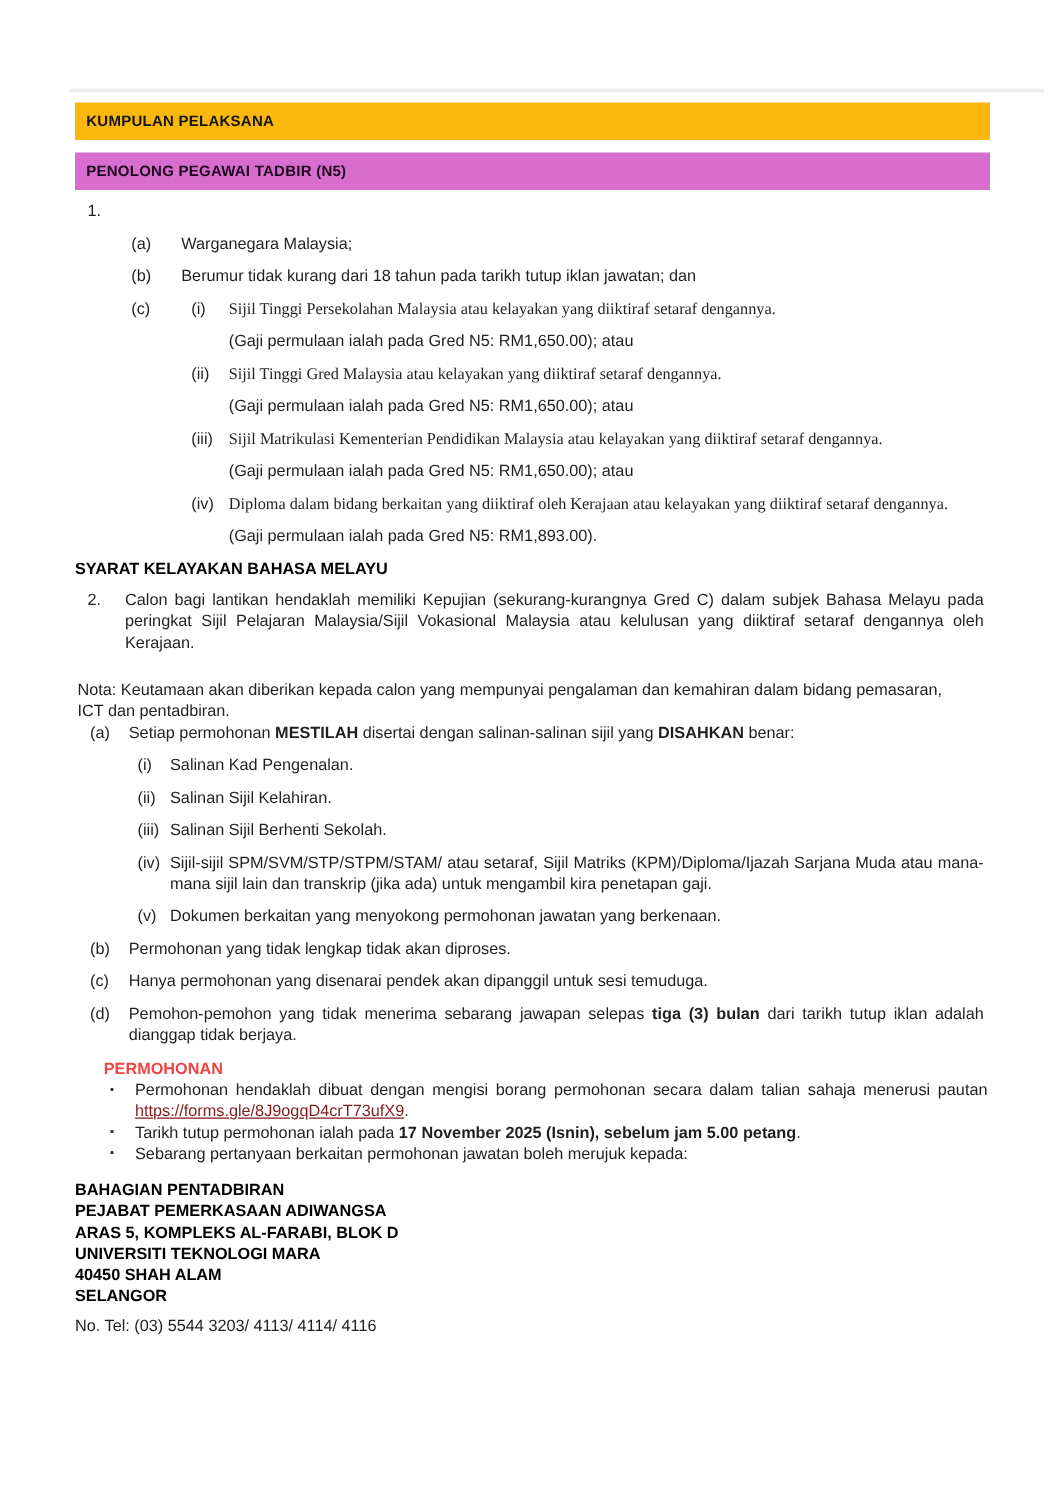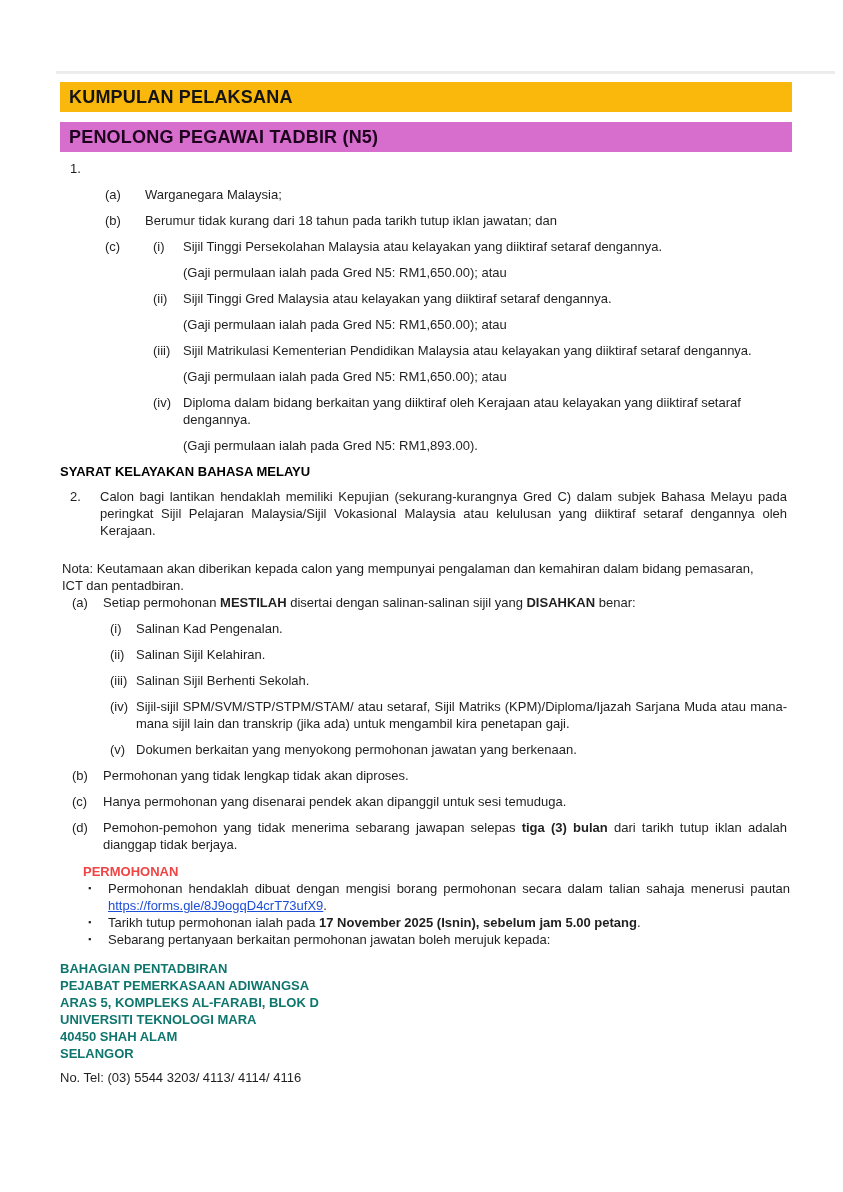--- a/index.html
+++ b/index.html
@@ -8,39 +8,39 @@
     width:843px;height:1192px;
     background:#ffffff;
     font-family:"Liberation Sans",sans-serif;
     font-size:13px;line-height:17px;color:#1f1f1f;
     overflow:hidden;
   }
   .top-divider{position:absolute;left:56px;top:71px;width:779px;height:3px;background:#ececec;}
   .bar{margin:0 51px 0 60px;height:30px;display:flex;align-items:center;padding-left:9px;box-sizing:border-box;width:732px;}
   .bar-yellow{margin-top:82px;background:#FBB80C;}
   .bar-pink{margin-top:10px;background:#D76ECE;}
-  .bar .bar-label{font-weight:bold;font-size:18px;letter-spacing:.2px;}
+  .bar .bar-label{font-weight:bold;font-size:12px;letter-spacing:.2px;}
   .bar-yellow .bar-label{color:#141414;}
   .bar-pink .bar-label{color:#1c021c;}
 
   .row{display:flex;align-items:flex-start;margin-bottom:9px;}
   .lbl{flex:0 0 auto;}
   .txt{flex:0 1 auto;}
 
   
   .s1-intro{margin-left:70px;margin-top:8px;}
   .s1-intro .lbl{width:32px;}
   .s1-sub{margin-left:105px;}
   .s1-sub .lbl{width:40px;}
   .s1-c{margin-left:105px;}
   .s1-c .lbl-c{width:48px;}
   .s1-c .lbl-r{width:30px;}
   .s1-roman{margin-left:153px;}
   .s1-roman .lbl-r{width:30px;}
-  .s1-roman .txt, .s1-c .txt{max-width:607px;}
+  .s1-roman .txt, .s1-c .txt{max-width:607px;font-family:Liberation Serif, serif;}
   .gaji{margin-left:183px;}
 
   .heading{margin:8px 0 8px 60px;font-weight:bold;color:#000;}
   .s2{margin-left:70px;}
   .s2 .lbl{width:30px;}
   .s2 .txt{width:687px;text-align:justify;}
   .nota{margin:21px 51px 0 62px;max-width:715px;}
   .perhatian-heading{margin-top:21px;margin-bottom:8px;}
 
   .ph-sub{margin-left:72px;}
@@ -52,23 +52,23 @@
   .just .txt{width:651px;text-align:justify;}
   .just-wide .txt{width:684px;text-align:justify;}
 
   .permohonan-heading{margin:10px 4px 0 83px;font-weight:bold;color:#ef4444;}
   .bullet-row{margin:0 0 0 88px;display:flex;align-items:flex-start;}
   .bullet{flex:0 0 20px;font-size:9px;line-height:17px;}
   .bullet-row .txt{width:682px;}
   .bullet-row.just-b .txt{text-align:justify;}
 
   .b{font-weight:bold;}
-  a.doc-link{color:#1d4ed8;text-decoration:underline;}
-
-  .address{margin:12px 0 0 60px;font-weight:bold;color:#0f766e;}
+  a.doc-link{color:#7f1d1d;text-decoration:underline;}
+
+  .address{margin:12px 0 0 60px;font-weight:bold;color:#000000;}
   .address div{height:17px;}
   .tel{margin:7px 0 0 60px;}
 </style>
 </head>
 <body>
 
 <div class="page">
 
   <div class="top-divider"></div>
 

